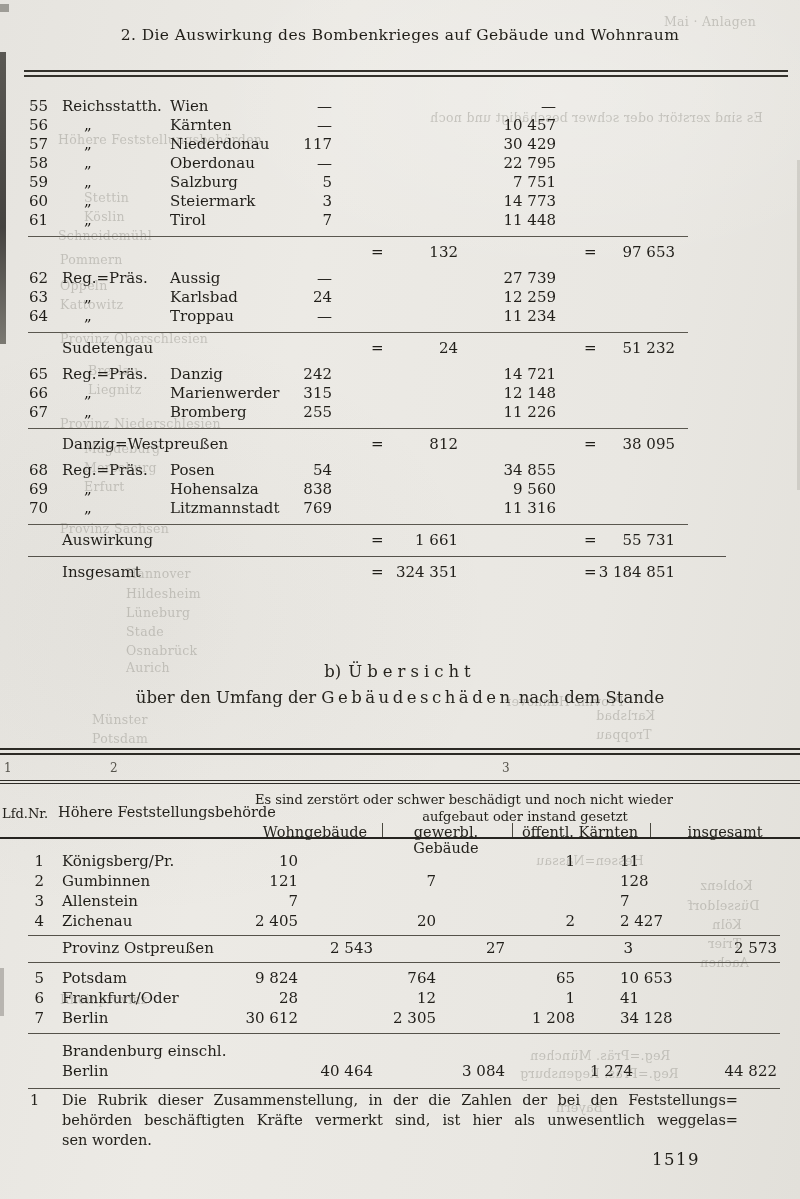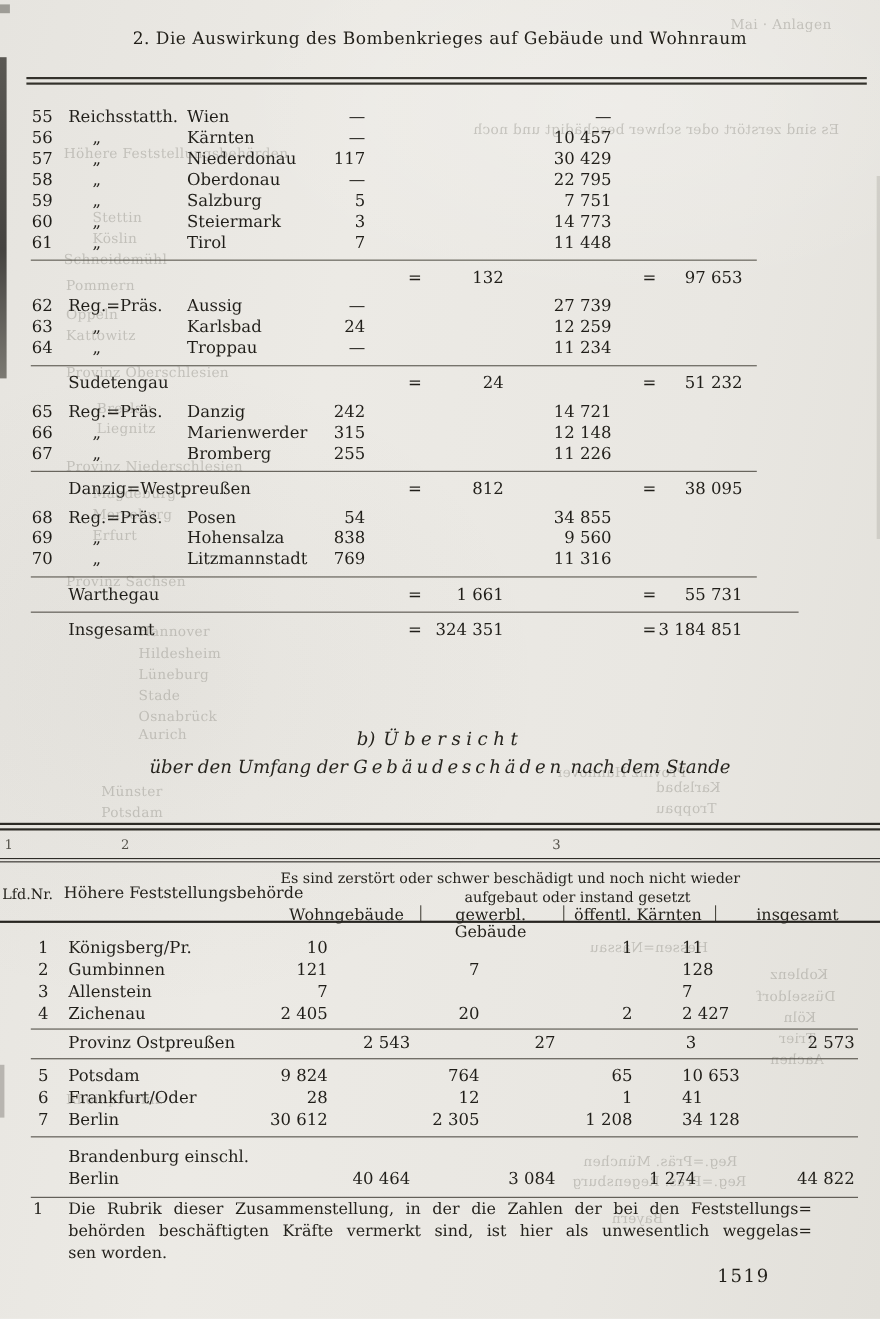--- a/index.html
+++ b/index.html
@@ -62,21 +62,21 @@
   .sep1b{height:0;border-top:1px solid #55524b;margin:6px 0 0 28px;width:698px}
   .t1-sum{position:relative;height:19px;margin-top:6px}
   .s-label{position:absolute;left:62px}
   .s-eq1{position:absolute;left:371px}
   .s-v1{position:absolute;left:385px;width:73px;text-align:right}
   .s-eq2{position:absolute;left:584px}
   .s-v2{position:absolute;left:596px;width:79px;text-align:right}
 
   
   .secb{position:absolute;top:662px;left:0;width:800px;text-align:center;
-    font-style:italic;color:#26241e}
+    color:#26241e}
   .secb .l{height:26px;font-size:16.5px}
   .spaced{letter-spacing:5px;margin-left:7px}
   .spaced2{letter-spacing:3.5px;margin:0 5px}
 
   
   .rule-heavy1{position:absolute;top:748px;left:0;width:800px;height:3px;
     border-top:2px solid #2c2a25;border-bottom:2px solid #2c2a25}
   .colnums{position:absolute;top:761px;left:0;width:800px;height:14px;
     font-size:12px;color:#55534b}
   .cn1{position:absolute;left:4px}.cn2{position:absolute;left:110px}.cn3{position:absolute;left:502px}
@@ -313,21 +313,21 @@
     </div>
     <div class="t1-row ditto">
       <span class="c-nr">70</span>
       <span class="c-prefix">„</span>
       <span class="c-name">Litzmannstadt</span>
       <span class="c-v1">769</span>
       <span class="c-v2">11 316</span>
     </div>
     <div class="sep1"></div>
     <div class="t1-sum">
-      <span class="s-label">Warthegau</span>
+      <span class="s-label">Auswirkung</span>
       <span class="s-eq1">=</span>
       <span class="s-v1">1 661</span>
       <span class="s-eq2">=</span>
       <span class="s-v2">55 731</span>
     </div>
     <div class="sep1b"></div>
     <div class="t1-sum">
       <span class="s-label">Insgesamt</span>
       <span class="s-eq1">=</span>
       <span class="s-v1">324 351</span>

